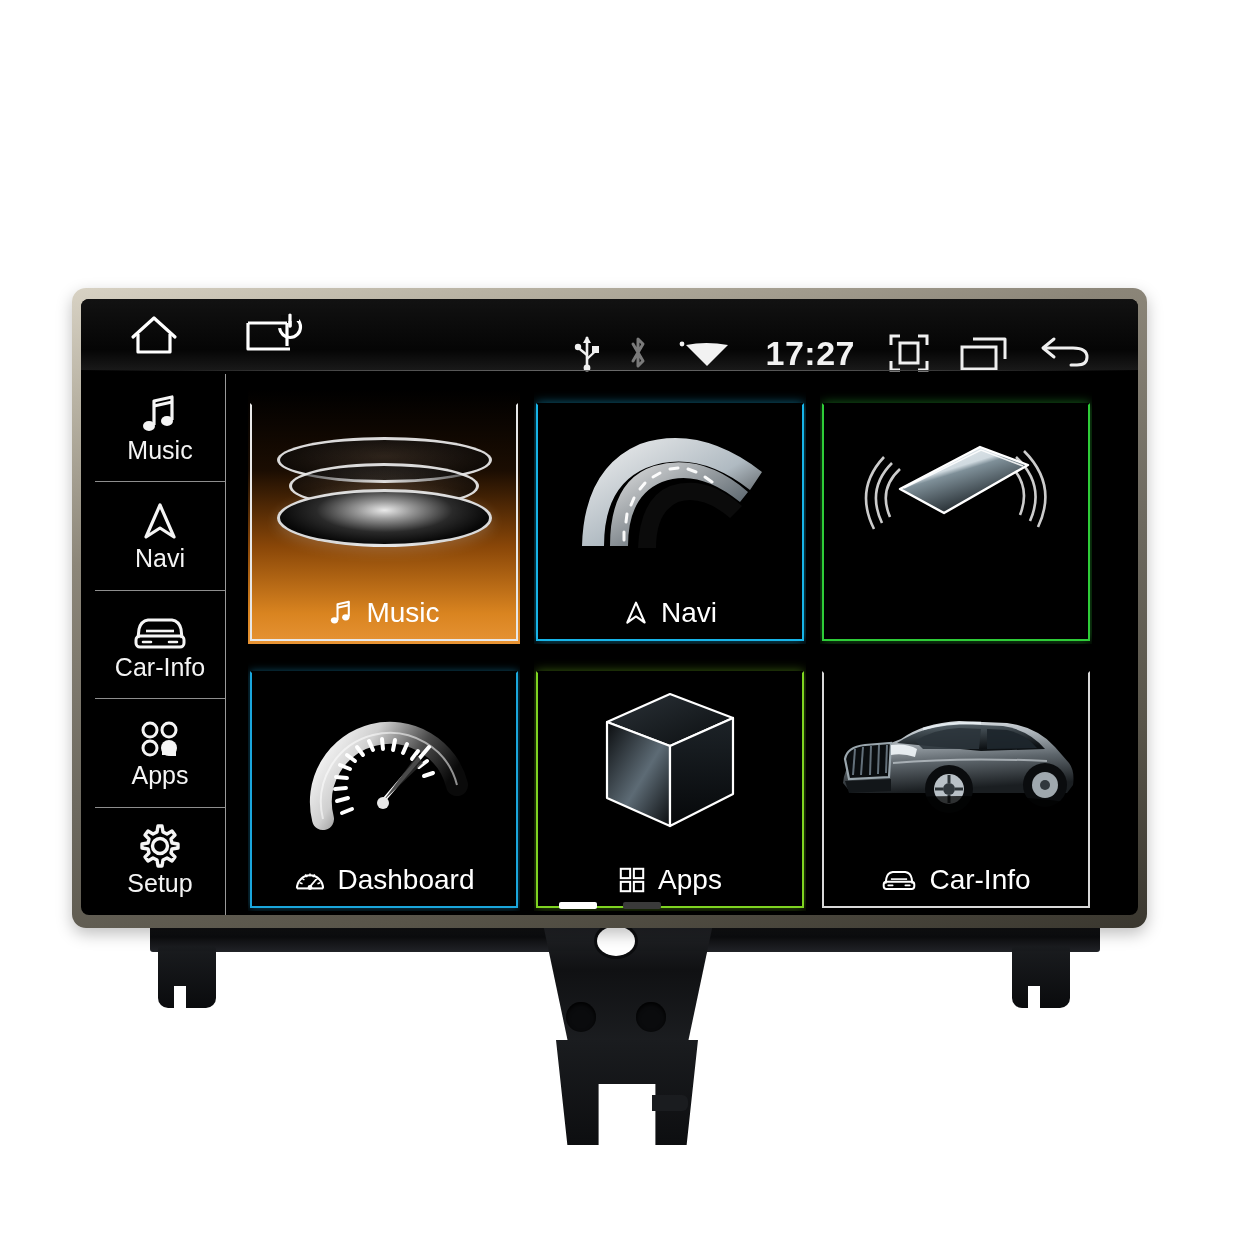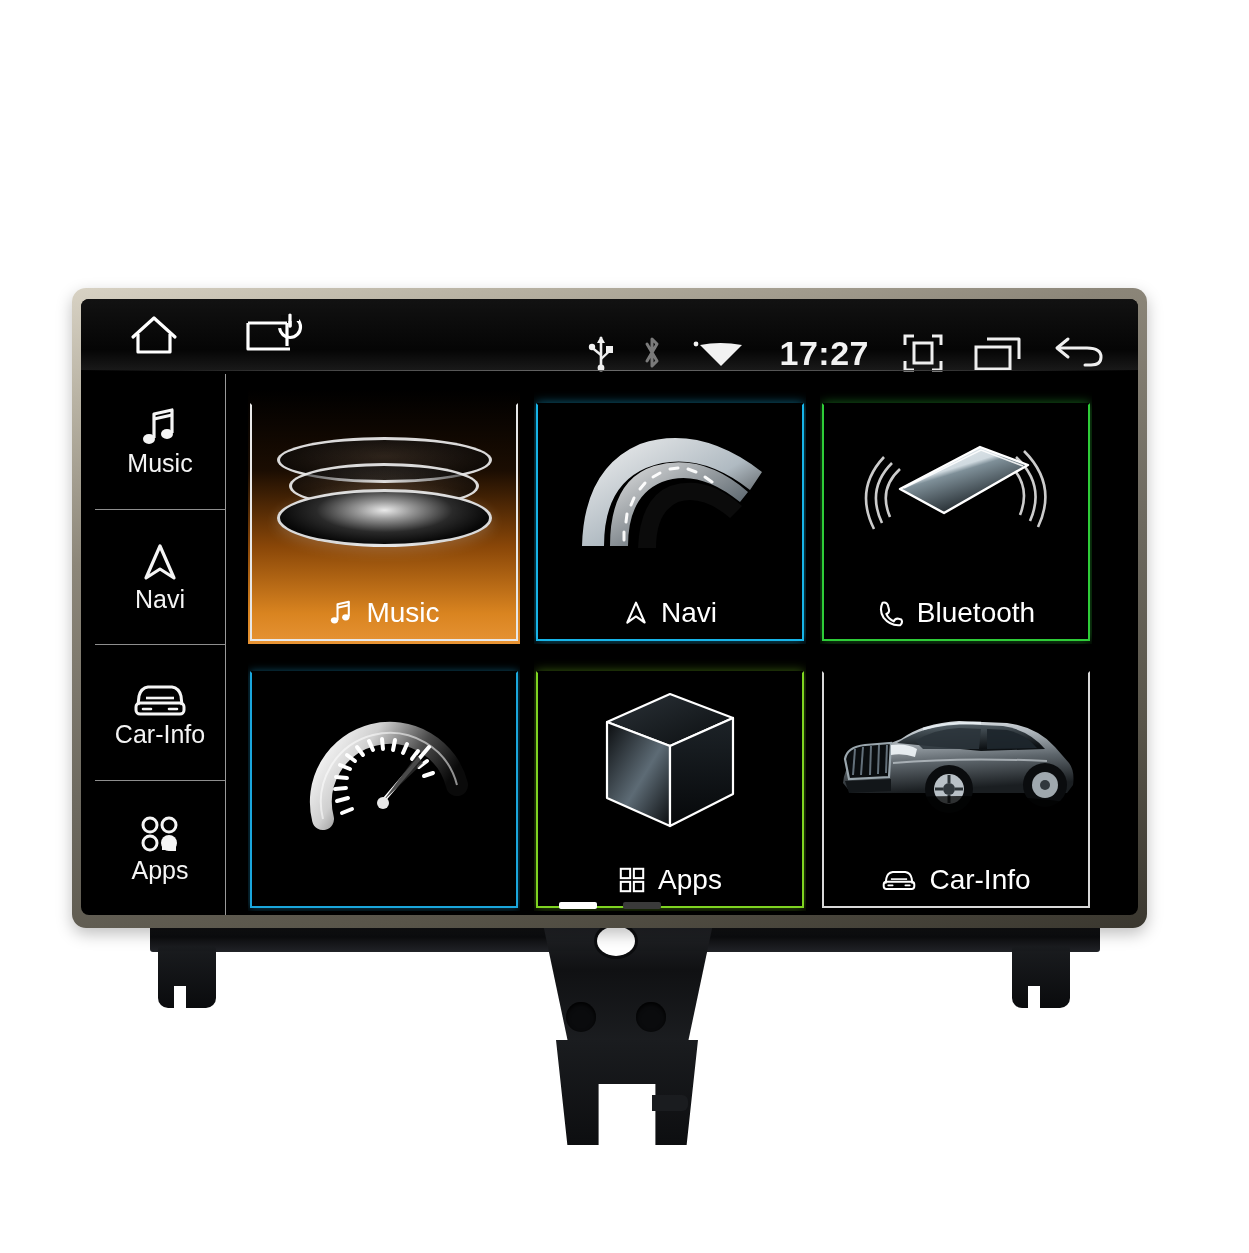--- a/index.html
+++ b/index.html
@@ -69,21 +69,21 @@
   #statusbar{
     position:relative; height:72px; width:100%;
     background:linear-gradient(180deg,#121212 0%,#050505 70%,#1a1a1a 100%);
     display:flex; align-items:center;
   }
   #statusbar::after{
     content:""; position:absolute; left:0; right:0; bottom:0; height:1px;
     background:linear-gradient(90deg,#000,#4a4a4a 25%,#6a6a6a 50%,#4a4a4a 75%,#000);
   }
   .sb-left{ display:flex; align-items:center; gap:66px; padding-left:48px; }
-  .sb-right{ margin-left:auto; display:flex; align-items:center; gap:26px; padding-right:31px;margin-top:36px; }
+  .sb-right{ margin-left:auto; display:flex; align-items:center; gap:26px; padding-right:45px;margin-top:36px; }
   .sb-icon{ display:flex; align-items:center; justify-content:center; }
   .clock{
     color:#f2f2f2; font-size:34px; font-weight:bold; letter-spacing:.5px;
     margin:0 6px 0 8px;
   }
 
   
   #body{ position:relative; display:flex; height:calc(100% - 72px);border-radius:9px; }
 
   
@@ -313,20 +313,31 @@
                 <circle cx="33" cy="12" r="7" fill="none" stroke="#f5f5f5" stroke-width="3"></circle>
                 <circle cx="14" cy="30" r="7" fill="none" stroke="#f5f5f5" stroke-width="3"></circle>
                 <path d="M33 23 A7 7 0 1 1 26 30 L26 37 L40 37 L40 30 A7 7 0 0 1 33 23 Z" fill="#f5f5f5"></path>
                 <circle cx="33" cy="30" r="8" fill="#f5f5f5"></circle>
                 <path d="M40 30 L40 38 L33 38 Z" fill="#f5f5f5"></path>
               </svg>
             </span>
             <span class="side-label">Apps</span>
           </div>
 
+          <div class="side-item">
+            <span class="side-ico">
+              <svg width="44" height="44" viewBox="0 0 44 44">
+                <g fill="none" stroke="#f5f5f5" stroke-width="3.4" stroke-linejoin="round">
+                  <path d="M22 4 L26 4 L27 10 L31 12 L36 9 L39 13 L35 17 L36 21 L42 22 L42 26 L36 27 L35 31 L39 35 L36 39 L31 36 L27 38 L26 44 L22 44 L21 38 L17 36 L12 39 L9 35 L13 31 L12 27 L6 26 L6 22 L12 21 L13 17 L9 13 L12 9 L17 12 L21 10 Z" transform="translate(-2,-2) scale(1.0)"></path>
+                </g>
+                <circle cx="22" cy="22" r="7.5" fill="none" stroke="#f5f5f5" stroke-width="3.4"></circle>
+              </svg>
+            </span>
+            <span class="side-label">Setup</span>
+          </div>
         </nav>
 
         <main id="grid">
 
           <div class="tile active">
             <div class="frame"></div>
             <div class="art">
               <div class="disc-stack">
                 <div class="disc d1"></div>
                 <div class="disc d2"></div>
@@ -407,28 +418,20 @@
                     <path d="M36 30 Q10 56 26 90"></path>
                     <path d="M28 24 Q-2 56 18 96"></path>
                     <path d="M152 30 Q176 52 164 82"></path>
                     <path d="M160 24 Q190 52 174 88"></path>
                     <path d="M168 18 Q202 52 182 94"></path>
                   </g>
                   <path d="M44 56 L124 14 L172 32 L88 80 Z" fill="url(#pg)" stroke="#ffffff" stroke-width="2.4" stroke-linejoin="round"></path>
                   <path d="M48 55 L125 17 L167 33" fill="none" stroke="#ffffff" stroke-width="1.6" opacity=".85"></path>
                 </svg>
               </div>
-            </div>
-            <div class="caption">
-              <span class="cap-ico">
-                <svg width="28" height="28" viewBox="0 0 30 30">
-                  <path d="M6 4 Q11 3 12 8 L13 12 Q13 15 10 16 Q12 21 18 24 Q19 21 22 21 L26 22 Q28 25 25 28 Q14 29 7 20 Q2 12 6 4 Z" fill="none" stroke="#fff" stroke-width="2.2" stroke-linejoin="round"></path>
-                </svg>
-              </span>
-              <span>Bluetooth</span>
             </div>
           </div>
 
           <div class="tile">
             <div class="frame cyan-dim"></div>
             <div class="art">
               <div class="gauge">
                 <svg viewBox="0 0 175 140">
                   <defs>
                     <linearGradient id="gg" x1="0" y1="0" x2="1" y2="0.4">
@@ -455,20 +458,40 @@
                     <path d="M121 60 L115 68"></path>
                     <path d="M130 70 L122 76"></path>
                     <path d="M136 82 L127 85"></path>
                   </g>
                   <path d="M86 110 L132 56" stroke="#ffffff" stroke-width="4" stroke-linecap="round" fill="none"></path>
                   <path d="M86 110 L120 64 L126 72 Z" fill="#2a2a2a" opacity=".85"></path>
                   <circle cx="86" cy="112" r="6" fill="#e8e8e8"></circle>
                 </svg>
               </div>
             </div>
+            <div class="caption">
+              <span class="cap-ico">
+                <svg width="32" height="28" viewBox="0 0 34 30">
+                  <path d="M3 24 A14 14 0 1 1 31 24" fill="none" stroke="#fff" stroke-width="2.2"></path>
+                  <path d="M3 24 L31 24" fill="none" stroke="#fff" stroke-width="2.2"></path>
+                  <g stroke="#fff" stroke-width="1.6">
+                    <path d="M6 18 L9 19"></path>
+                      <path d="M8 13 L11 15"></path>
+                      <path d="M12 9 L14 12"></path>
+                    <path d="M17 8 L17 11"></path>
+                      <path d="M22 9 L20 12"></path>
+                      <path d="M26 13 L23 15"></path>
+                    <path d="M28 18 L25 19"></path>
+                  </g>
+                  <path d="M17 22 L23 15" stroke="#fff" stroke-width="2" stroke-linecap="round"></path>
+                  <circle cx="17" cy="23" r="2.6" fill="#fff"></circle>
+                </svg>
+              </span>
+              <span>Dashboard</span>
+            </div>
           </div>
 
           <div class="tile">
             <div class="frame lime"></div>
             <div class="art">
               <div class="cube">
                 <svg viewBox="0 0 150 150">
                   <defs>
                     <linearGradient id="cTop" x1="0" y1="0" x2="1" y2="1">
                       <stop offset="0%" stop-color="#2b3238"></stop>

